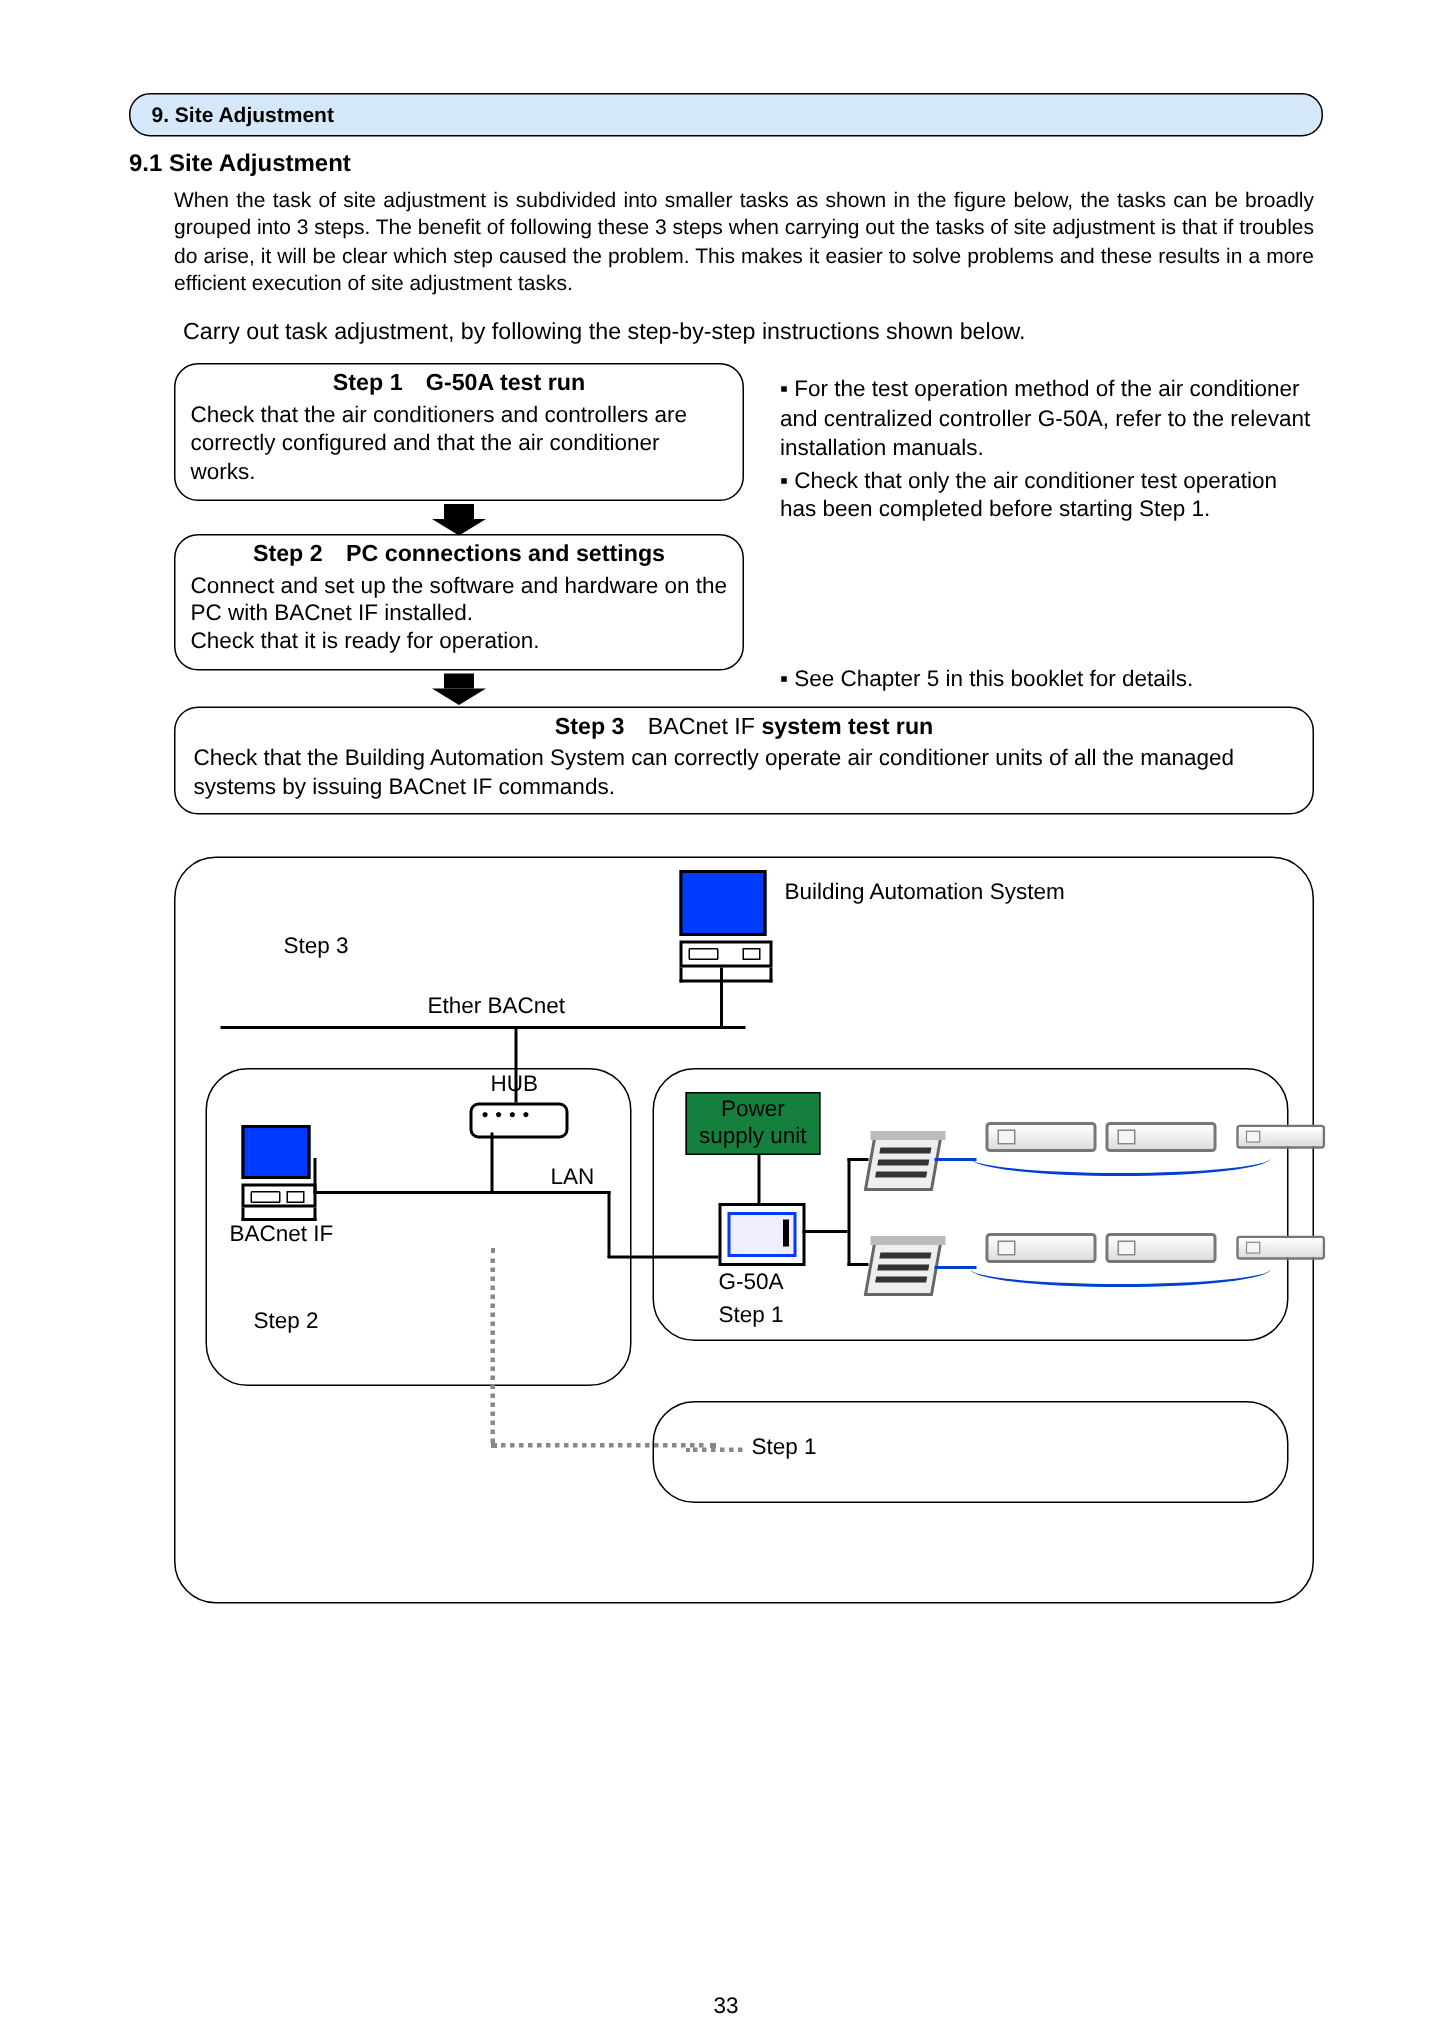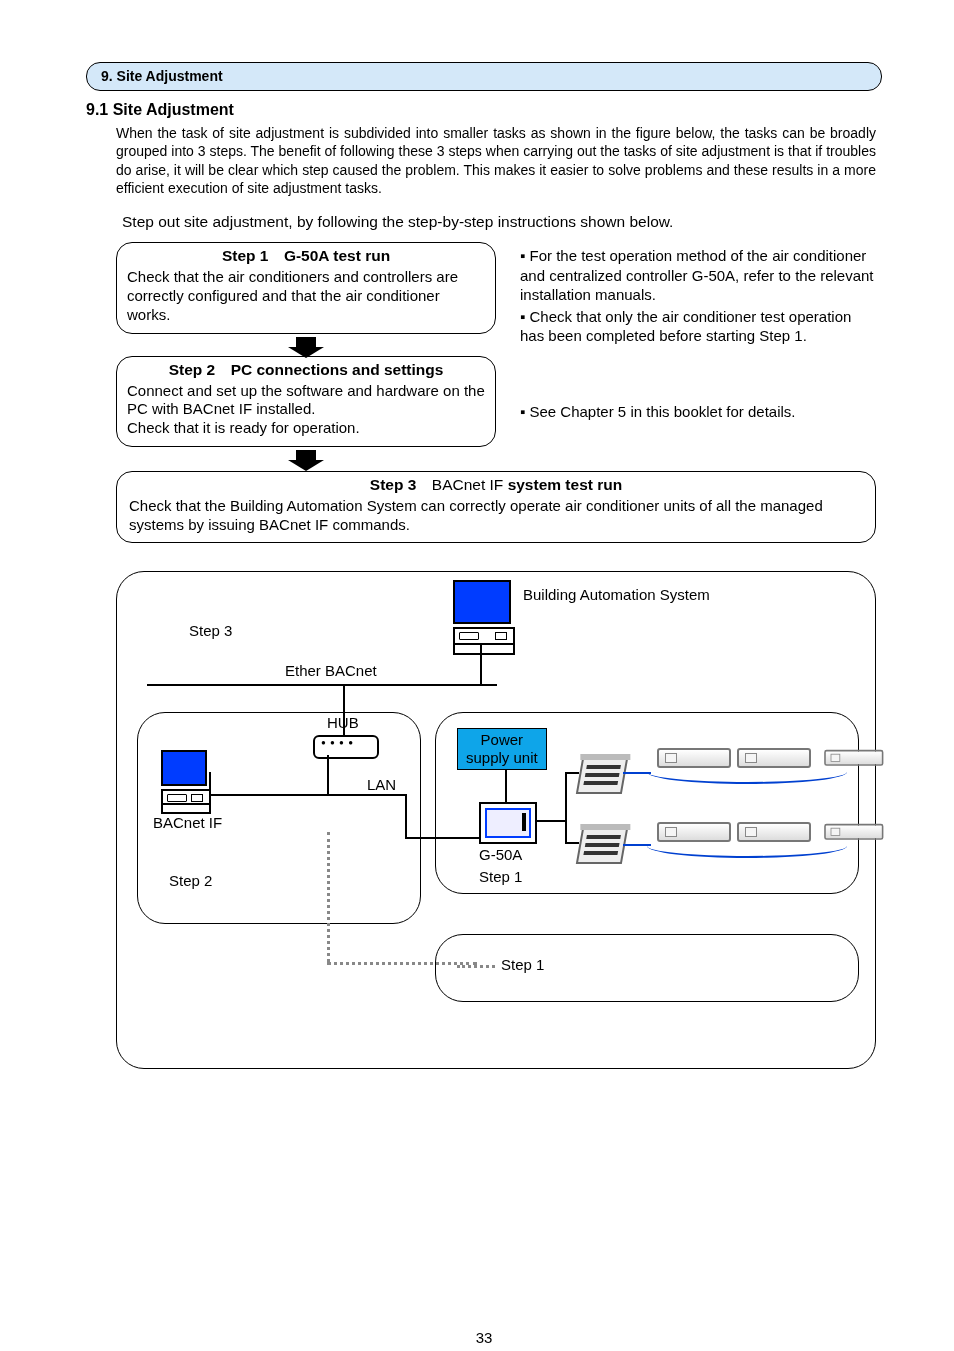--- a/index.html
+++ b/index.html
@@ -3,21 +3,21 @@
 <meta charset="utf-8">
 <style>
   @page { size: 954px 1351px; margin:0; }
   html,body{margin:0;padding:0;background:#fff;font-family:Arial,Helvetica,sans-serif;color:#000;width:954px;}
   .page{padding:62px 72px 40px 86px;}
   .section-title-bar{border:1.5px solid #000;border-radius:14px;background:#d4e8f9;padding:5px 14px 6px;font-weight:bold;font-size:14px;margin-bottom:10px;}
   .subheading{font-weight:bold;font-size:16px;margin:0 0 5px 0;}
   .body-indent{margin-left:30px;margin-right:6px;}
   .para{font-size:14px;line-height:1.32;margin:0 0 14px 0;text-align:justify;}
   .para2{font-size:15.5px;line-height:1.32;margin:0 0 10px 0;}
-  .flow-row{display:flex;align-items:center;gap:24px;margin-bottom:0;}
+  .flow-row{display:flex;align-items:flex-end;gap:24px;margin-bottom:0;}
   .flow-left{width:380px;flex-shrink:0;}
   .flow-right{flex:1;font-size:15px;line-height:1.3;}
   .step-box{border:1.3px solid #000;border-radius:16px;padding:4px 10px 8px;}
   .step-box .sb-title{text-align:center;font-size:15.5px;padding:0 0 3px;}
   .step-box .sb-title b{font-weight:bold;}
   .step-box .sb-body{font-size:15px;line-height:1.25;}
   .arrow-wrap{text-align:center;margin:-1px 0 -1px;height:20px;}
   .arrow-down{display:inline-block;width:20px;height:10px;background:#000;position:relative;}
   .arrow-down::after{content:"";position:absolute;left:-8px;top:10px;border-left:18px solid transparent;border-right:18px solid transparent;border-top:11px solid #000;}
   .bullet-item{display:flex;gap:4px;margin:0 0 2px;}
@@ -31,21 +31,21 @@
   .monitor .screen{width:54px;height:40px;background:#003cff;border:2px solid #000;}
   .monitor .base{width:58px;height:14px;border:2px solid #000;margin-top:3px;position:relative;}
   .monitor .base::before{content:"";position:absolute;left:4px;top:3px;width:18px;height:6px;border:1px solid #000;border-radius:1px;}
   .monitor .base::after{content:"";position:absolute;right:6px;top:3px;width:10px;height:6px;border:1px solid #000;}
   .monitor .stand{width:58px;height:8px;border:2px solid #000;border-top:none;margin-top:0;}
   .monitor.small .screen{width:42px;height:32px;}
   .monitor.small .base{width:46px;height:12px;}
   .monitor.small .stand{width:46px;height:7px;}
   .hub-box{position:absolute;border:2px solid #000;border-radius:6px;width:62px;height:20px;}
   .hub-box::after{content:"● ● ● ●";position:absolute;left:6px;top:1px;font-size:8px;letter-spacing:1px;color:#000;}
-  .ps-box{position:absolute;border:1.3px solid #000;padding:2px 8px 3px;font-size:15px;background:#0ea5e9;text-align:center;line-height:1.15;}
+  .ps-box{position:absolute;border:1.3px solid #000;padding:2px 8px 3px;font-size:15px;background:#15803d;text-align:center;line-height:1.15;}
   .g50-box{position:absolute;border:2px solid #000;width:54px;height:38px;background:#fff;}
   .g50-box .inner{position:absolute;left:4px;top:4px;right:4px;bottom:4px;border:2px solid #003cff;background:#eef;}
   .g50-box .inner::after{content:"";position:absolute;right:3px;top:3px;width:4px;height:18px;background:#000;}
   .ctrl-box{position:absolute;width:42px;height:32px;border:2px solid #666;background:#eee;transform:skewX(-10deg);}
   .ctrl-box::before{content:"";position:absolute;left:4px;right:4px;top:5px;height:4px;background:#333;box-shadow:0 8px 0 #333,0 16px 0 #333}
   .ctrl-box::after{content:"";position:absolute;left:-4px;top:-6px;right:-4px;height:6px;background:#bbb;transform:skewX(10deg);}
   .ac-unit{position:absolute;width:72px;height:18px;}
   .ac-unit .u{width:70px;height:16px;border:2px solid #777;border-radius:3px;background:linear-gradient(#fff,#ddd);position:relative;}
   .ac-unit .u::after{content:"";position:absolute;left:6px;top:3px;width:10px;height:8px;border:1px solid #888;background:#f5f5f5;}
   .line{position:absolute;background:#000;}
@@ -58,21 +58,21 @@
 </style>
 </head>
 <body>
 
 <div class="page">
   <div class="section-title-bar">9. Site Adjustment</div>
   <p class="subheading">9.1 Site Adjustment</p>
 
   <div class="body-indent">
     <p class="para">When the task of site adjustment is subdivided into smaller tasks as shown in the figure below, the tasks can be broadly grouped into 3 steps. The benefit of following these 3 steps when carrying out the tasks of site adjustment is that if troubles do arise, it will be clear which step caused the problem. This makes it easier to solve problems and these results in a more efficient execution of site adjustment tasks.</p>
-    <p class="para2" style="margin-left:6px;">Step out site adjustment, by following the step-by-step instructions shown below.</p>
+    <p class="para2" style="margin-left:6px;">Carry out task adjustment, by following the step-by-step instructions shown below.</p>
 
     <div class="flow-row">
       <div class="flow-left">
         <div class="step-box">
           <div class="sb-title">
             <b>Step 1 </b><b>G-50A test run</b>
           </div>
           <div class="sb-body">Check that the air conditioners and controllers are correctly configured and that the air conditioner works.</div>
         </div>
         <div class="arrow-wrap"><span class="arrow-down"></span></div>

